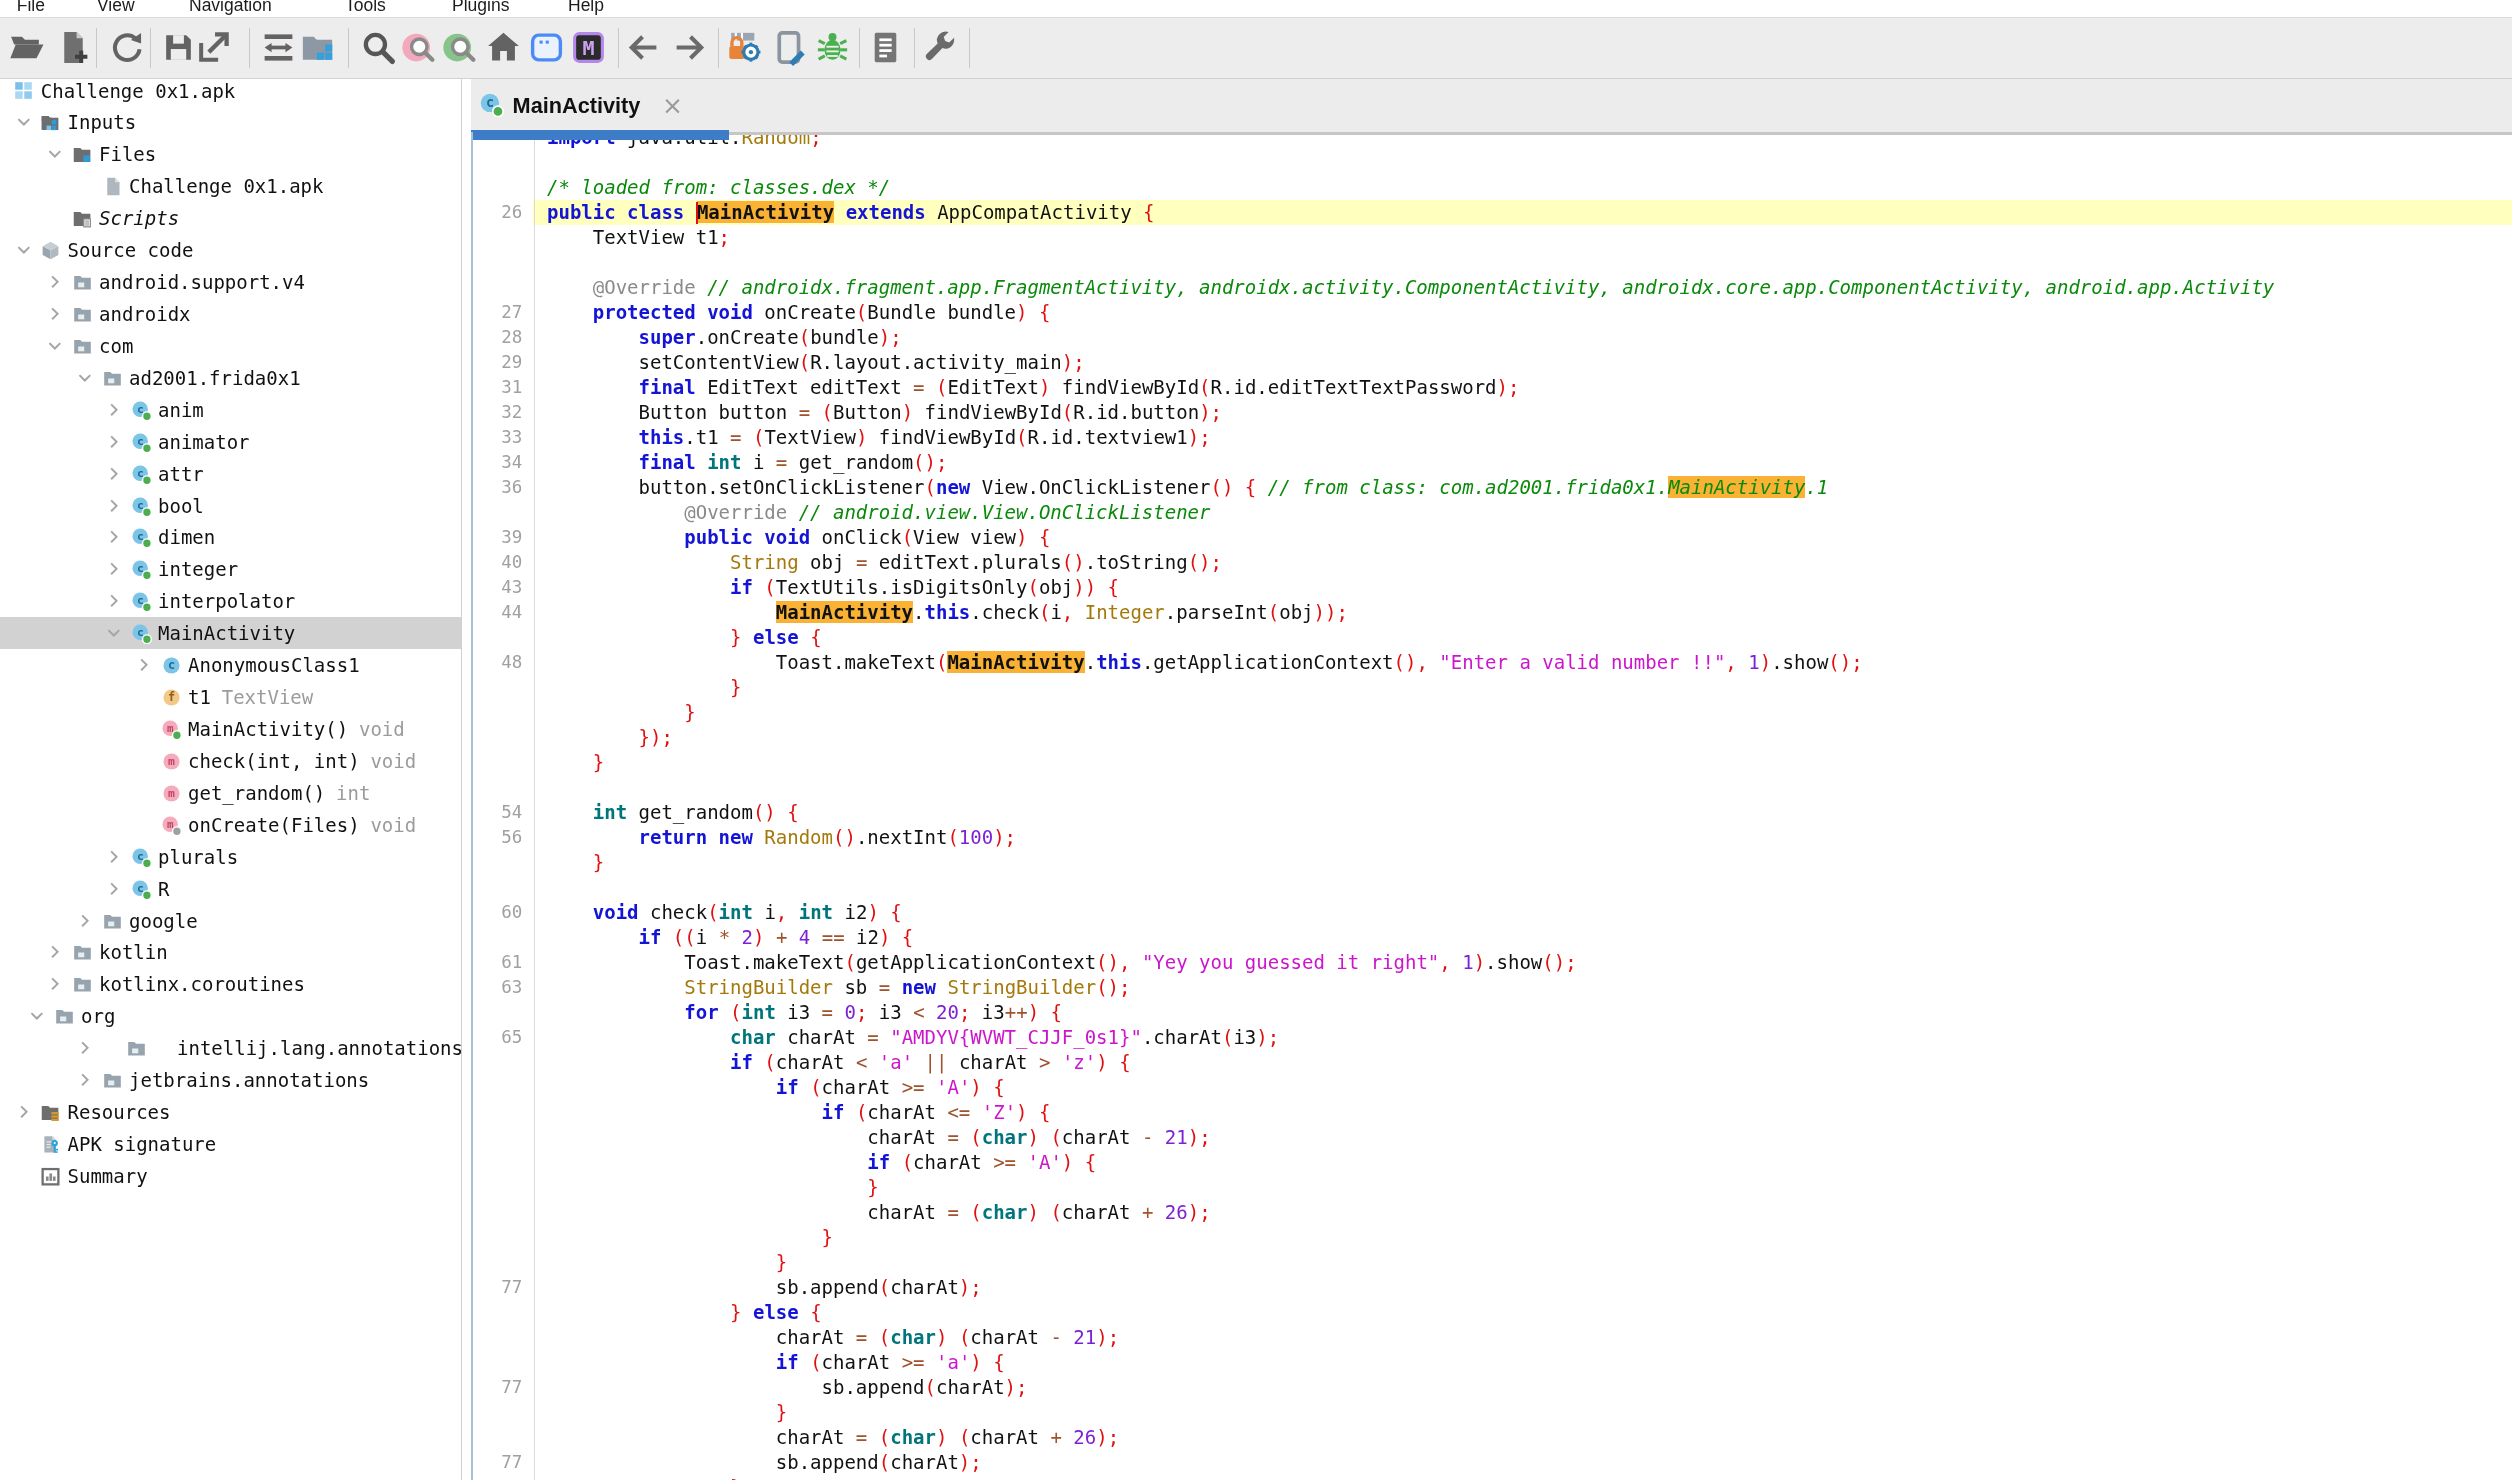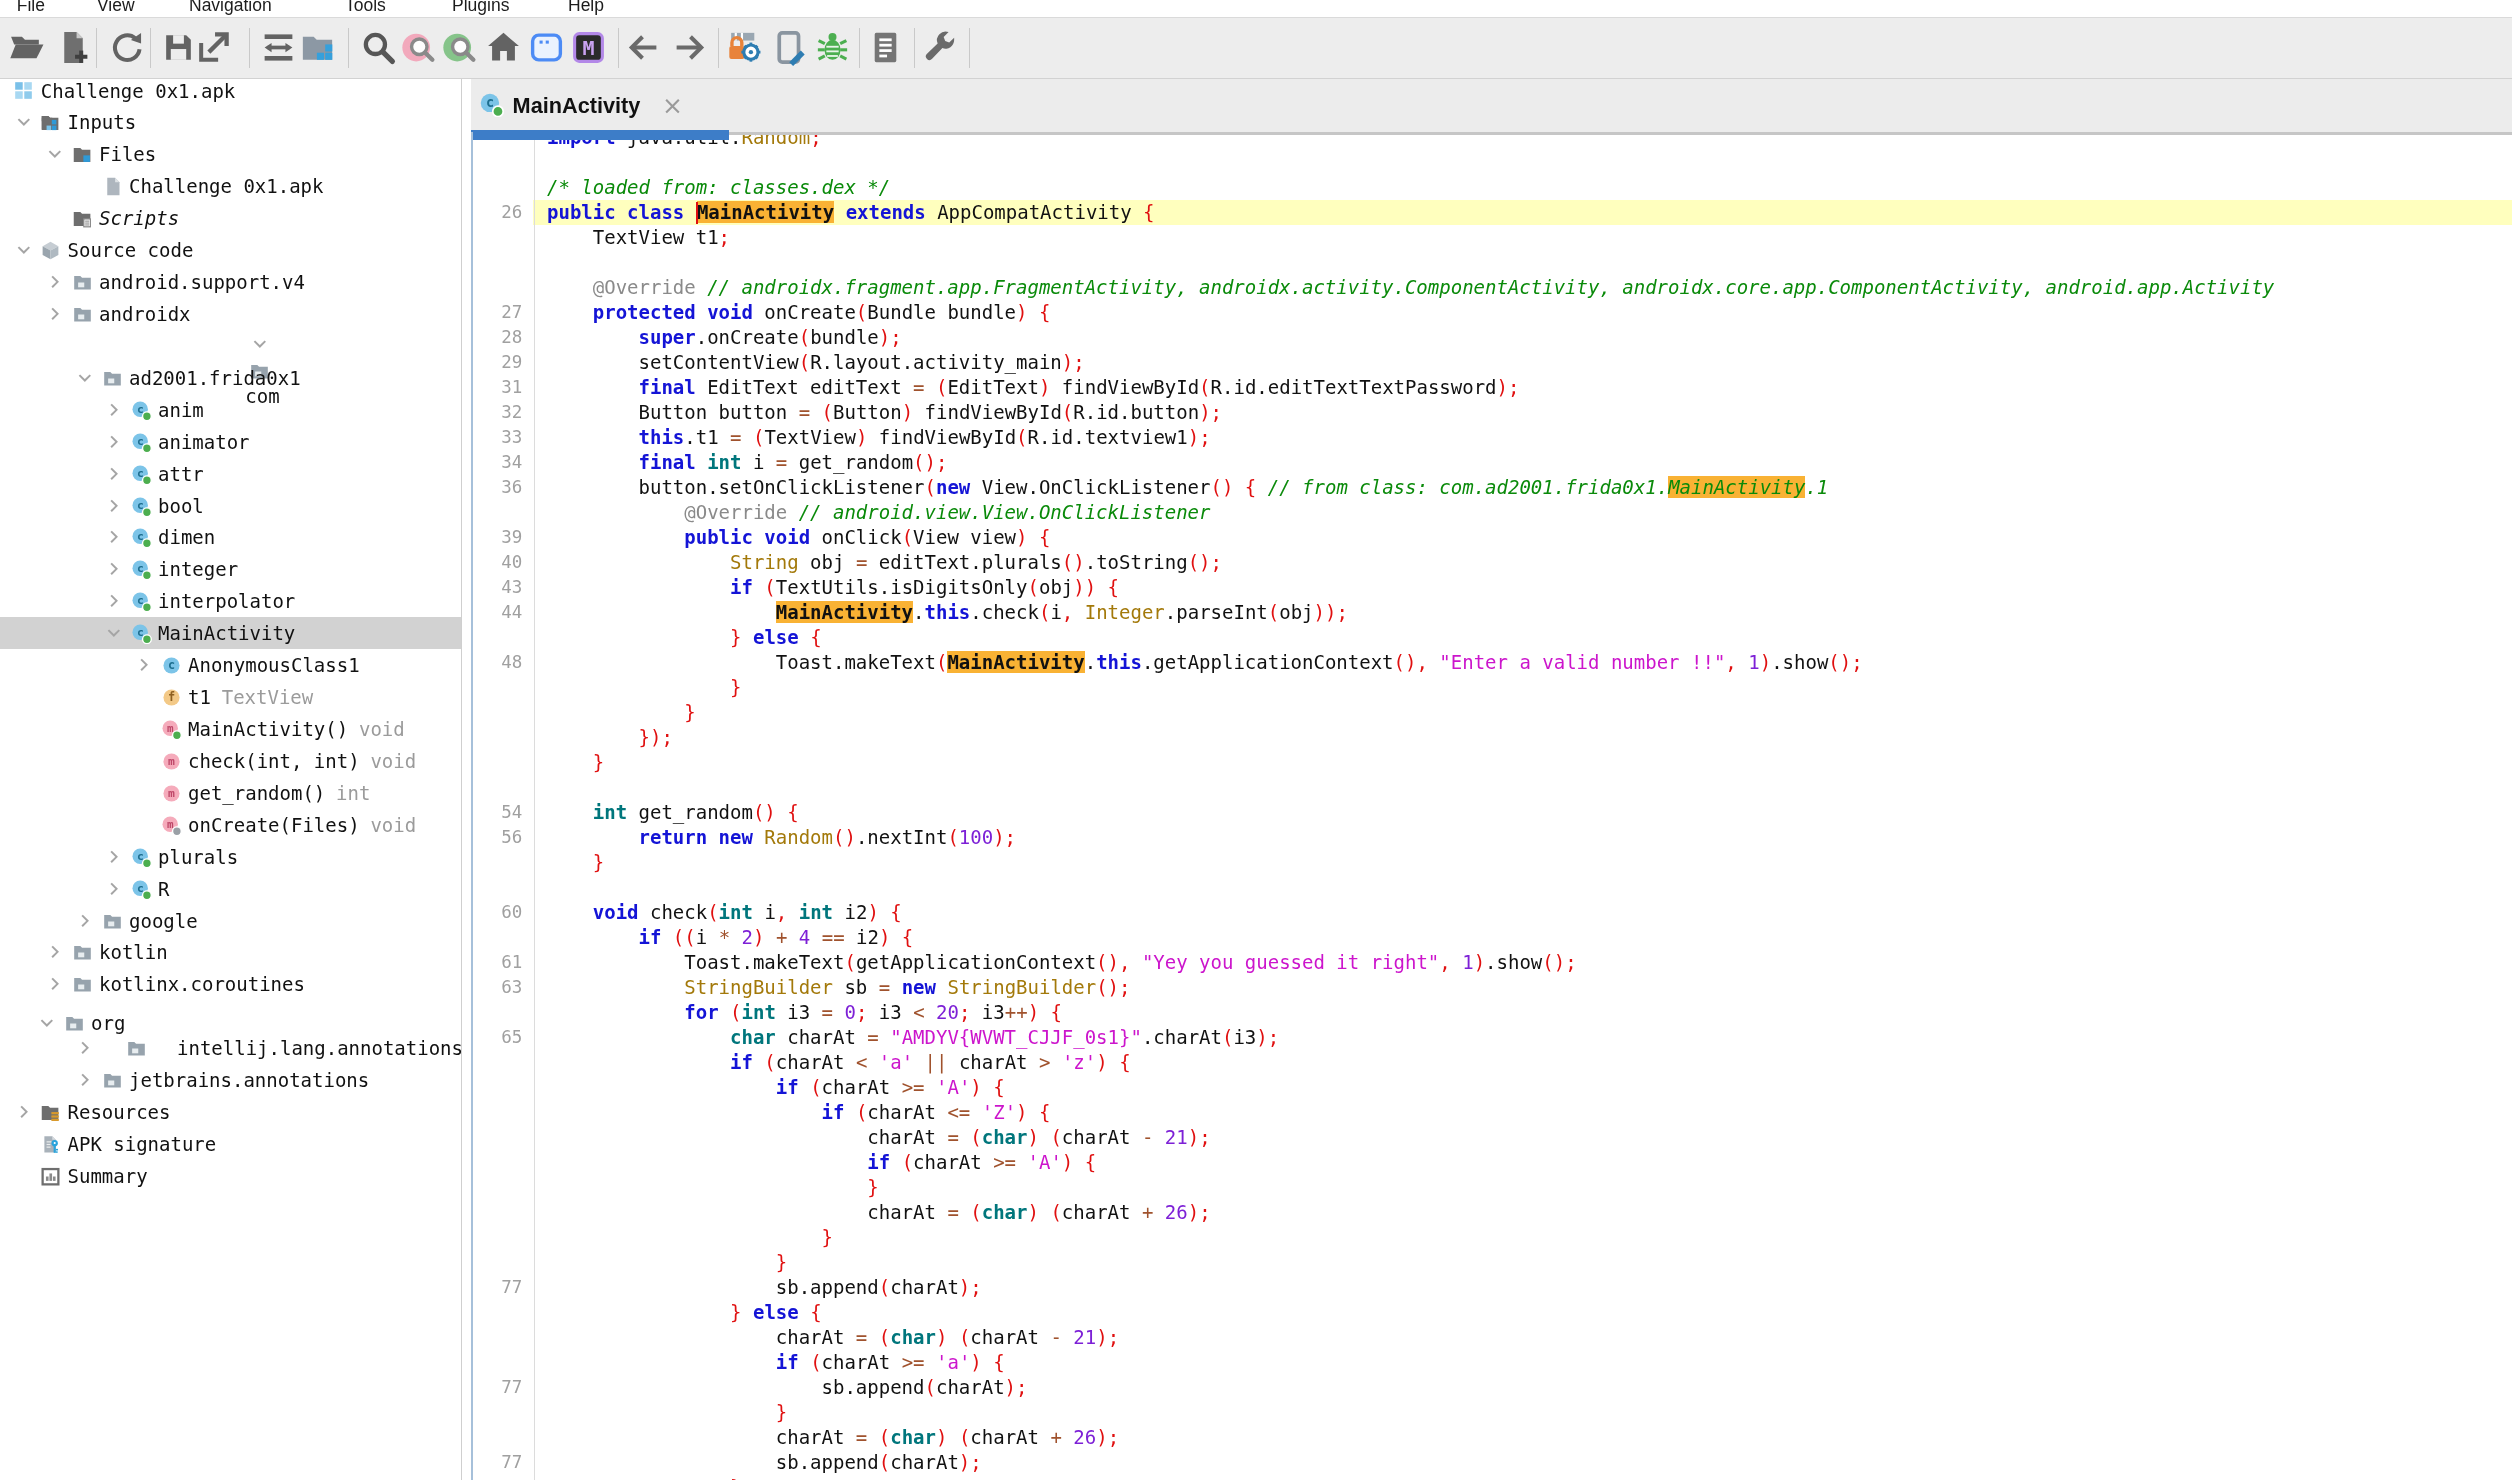--- a/index.html
+++ b/index.html
@@ -263,21 +263,21 @@
           </svg></span><span class="ticon"><svg width="21" height="21" viewBox="0 0 24 24" xmlns="http://www.w3.org/2000/svg">
             <path d="M2.5 4.5h7l2 2h10v13.5h-19z" fill="#97a3ad"></path>
             <rect x="7" y="12" width="7" height="5.5" fill="#e8edf0"></rect>
           </svg></span><span class="tlabel">android.support.v4</span></div>
       <div class="trow" style="top: 221px; padding-left: 44px;"><span class="chev"><svg width="21.7" height="21.7" viewBox="0 0 24 24" xmlns="http://www.w3.org/2000/svg">
             <polyline points="9,6 15,12 9,18" fill="none" stroke="#a5a5a5" stroke-width="2.2"></polyline>
           </svg></span><span class="ticon"><svg width="21" height="21" viewBox="0 0 24 24" xmlns="http://www.w3.org/2000/svg">
             <path d="M2.5 4.5h7l2 2h10v13.5h-19z" fill="#97a3ad"></path>
             <rect x="7" y="12" width="7" height="5.5" fill="#e8edf0"></rect>
           </svg></span><span class="tlabel">androidx</span></div>
-      <div class="trow" style="top: 253px; padding-left: 32px; flex-direction: column;"><span class="chev"><svg width="21.7" height="21.7" viewBox="0 0 24 24" xmlns="http://www.w3.org/2000/svg">
+      <div class="trow" style="top: 253px; padding-left: 44px;"><span class="chev"><svg width="21.7" height="21.7" viewBox="0 0 24 24" xmlns="http://www.w3.org/2000/svg">
             <polyline points="6,9 12,15 18,9" fill="none" stroke="#a5a5a5" stroke-width="2.2"></polyline>
           </svg></span><span class="ticon"><svg width="21" height="21" viewBox="0 0 24 24" xmlns="http://www.w3.org/2000/svg">
             <path d="M2.5 4.5h7l2 2h10v13.5h-19z" fill="#97a3ad"></path>
             <rect x="7" y="12" width="7" height="5.5" fill="#e8edf0"></rect>
           </svg></span><span class="tlabel">com</span></div>
       <div class="trow" style="top: 285px; padding-left: 74px;"><span class="chev"><svg width="21.7" height="21.7" viewBox="0 0 24 24" xmlns="http://www.w3.org/2000/svg">
             <polyline points="6,9 12,15 18,9" fill="none" stroke="#a5a5a5" stroke-width="2.2"></polyline>
           </svg></span><span class="ticon"><svg width="21" height="21" viewBox="0 0 24 24" xmlns="http://www.w3.org/2000/svg">
             <path d="M2.5 4.5h7l2 2h10v13.5h-19z" fill="#97a3ad"></path>
             <rect x="7" y="12" width="7" height="5.5" fill="#e8edf0"></rect>
@@ -391,21 +391,21 @@
           </svg></span><span class="ticon"><svg width="21" height="21" viewBox="0 0 24 24" xmlns="http://www.w3.org/2000/svg">
             <path d="M2.5 4.5h7l2 2h10v13.5h-19z" fill="#97a3ad"></path>
             <rect x="7" y="12" width="7" height="5.5" fill="#e8edf0"></rect>
           </svg></span><span class="tlabel">kotlin</span></div>
       <div class="trow" style="top: 891px; padding-left: 44px;"><span class="chev"><svg width="21.7" height="21.7" viewBox="0 0 24 24" xmlns="http://www.w3.org/2000/svg">
             <polyline points="9,6 15,12 9,18" fill="none" stroke="#a5a5a5" stroke-width="2.2"></polyline>
           </svg></span><span class="ticon"><svg width="21" height="21" viewBox="0 0 24 24" xmlns="http://www.w3.org/2000/svg">
             <path d="M2.5 4.5h7l2 2h10v13.5h-19z" fill="#97a3ad"></path>
             <rect x="7" y="12" width="7" height="5.5" fill="#e8edf0"></rect>
           </svg></span><span class="tlabel">kotlinx.coroutines</span></div>
-      <div class="trow" style="top: 923px; padding-left: 36px; margin-top: 7px;"><span class="chev"><svg width="21.7" height="21.7" viewBox="0 0 24 24" xmlns="http://www.w3.org/2000/svg">
+      <div class="trow" style="top: 923px; padding-left: 26px;"><span class="chev"><svg width="21.7" height="21.7" viewBox="0 0 24 24" xmlns="http://www.w3.org/2000/svg">
             <polyline points="6,9 12,15 18,9" fill="none" stroke="#a5a5a5" stroke-width="2.2"></polyline>
           </svg></span><span class="ticon"><svg width="21" height="21" viewBox="0 0 24 24" xmlns="http://www.w3.org/2000/svg">
             <path d="M2.5 4.5h7l2 2h10v13.5h-19z" fill="#97a3ad"></path>
             <rect x="7" y="12" width="7" height="5.5" fill="#e8edf0"></rect>
           </svg></span><span class="tlabel">org</span></div>
       <div class="trow" style="top: 955px; padding-left: 74px; gap: 24px;"><span class="chev"><svg width="21.7" height="21.7" viewBox="0 0 24 24" xmlns="http://www.w3.org/2000/svg">
             <polyline points="9,6 15,12 9,18" fill="none" stroke="#a5a5a5" stroke-width="2.2"></polyline>
           </svg></span><span class="ticon"><svg width="21" height="21" viewBox="0 0 24 24" xmlns="http://www.w3.org/2000/svg">
             <path d="M2.5 4.5h7l2 2h10v13.5h-19z" fill="#97a3ad"></path>
             <rect x="7" y="12" width="7" height="5.5" fill="#e8edf0"></rect>

